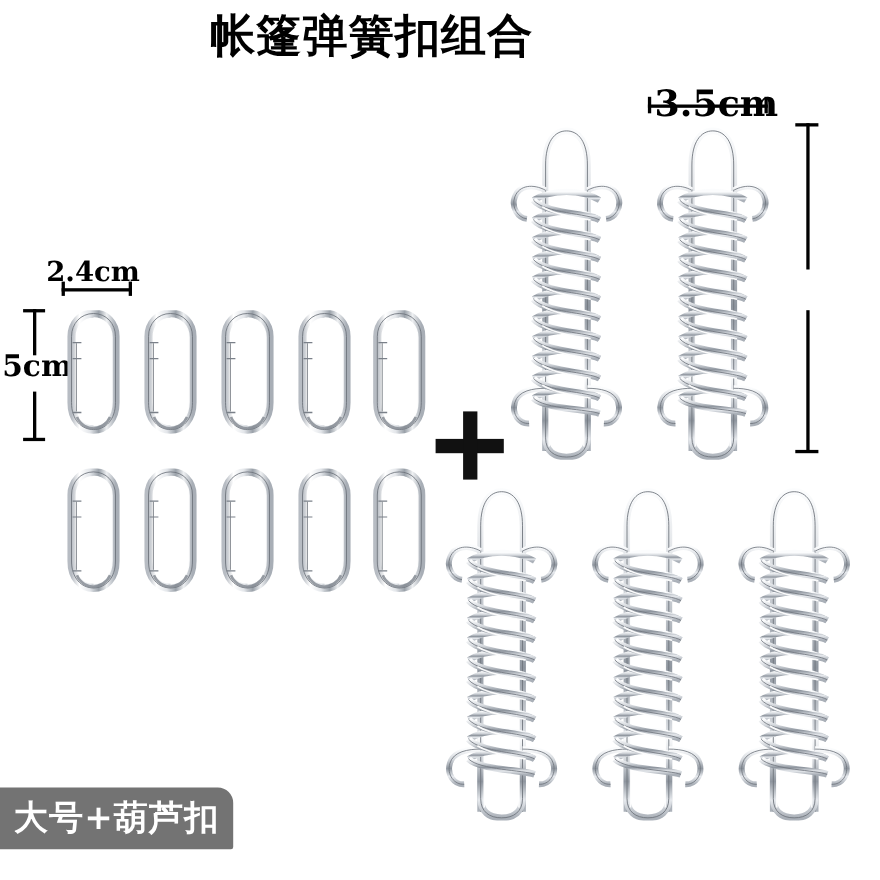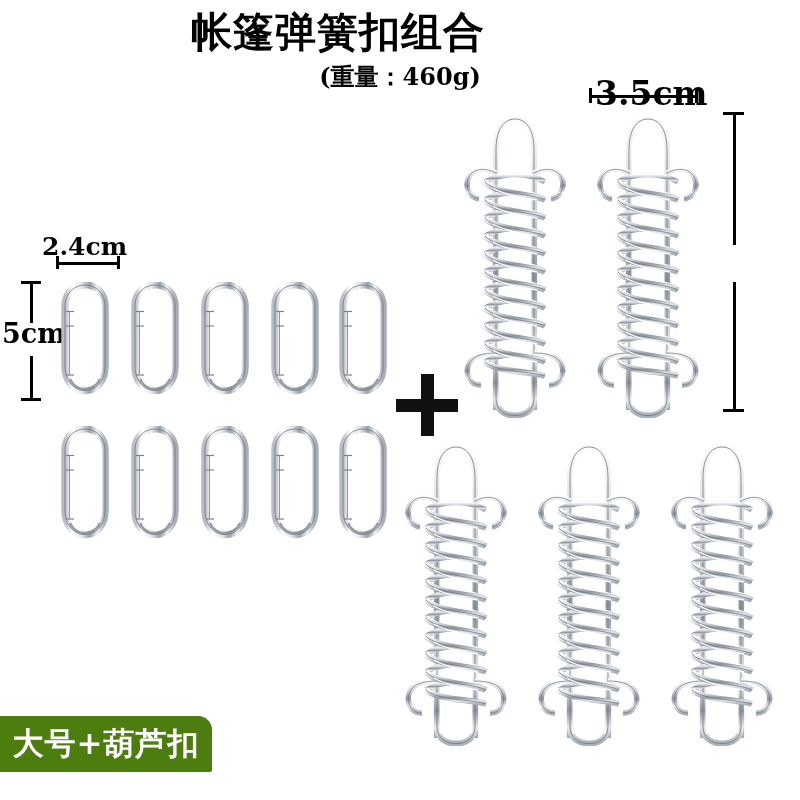--- a/index.html
+++ b/index.html
@@ -122,21 +122,21 @@
     background: #111111;
   }
 
   
   #variant-badge {
     position: absolute;
     left: 0;
     top: 716px;
     width: 212px;
     height: 56px;
-    background: #4d7c0f;
+    background: #737373;
     border-top-right-radius: 14px;
     border-bottom-right-radius: 2px;
     display: flex;
     align-items: center;
     justify-content: center;
     color: #ffffff;
     font-family: "DejaVu Serif", "Liberation Serif", serif;
     font-size: 31px;
     font-weight: 700;
     letter-spacing: 1px;
@@ -148,21 +148,20 @@
     position: absolute;
   }
   .carabiner svg, .spring-buckle svg { display: block; }
 </style>
 </head>
 <body>
 
 <div id="page">
 
   <div class="title">帐篷弹簧扣组合</div>
-  <div class="subtitle">(重量：460g)</div>
 
   <svg width="0" height="0" style="position:absolute" aria-hidden="true">
     <defs>
       <linearGradient id="steel" x1="0" y1="0" x2="1" y2="0">
         <stop offset="0%" stop-color="#b7bcc3"></stop>
         <stop offset="18%" stop-color="#ffffff"></stop>
         <stop offset="42%" stop-color="#e3e6ea"></stop>
         <stop offset="62%" stop-color="#9aa1a9"></stop>
         <stop offset="80%" stop-color="#eef0f2"></stop>
         <stop offset="100%" stop-color="#a8aeb6"></stop>

